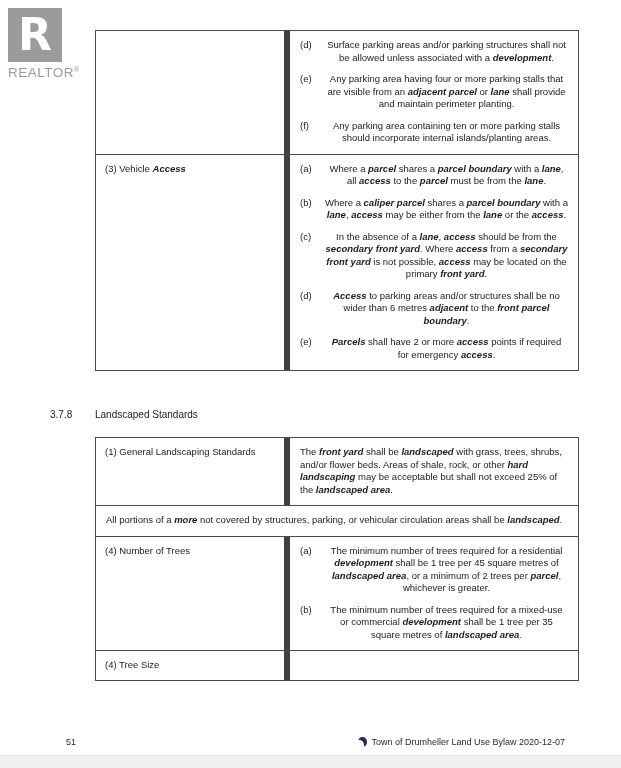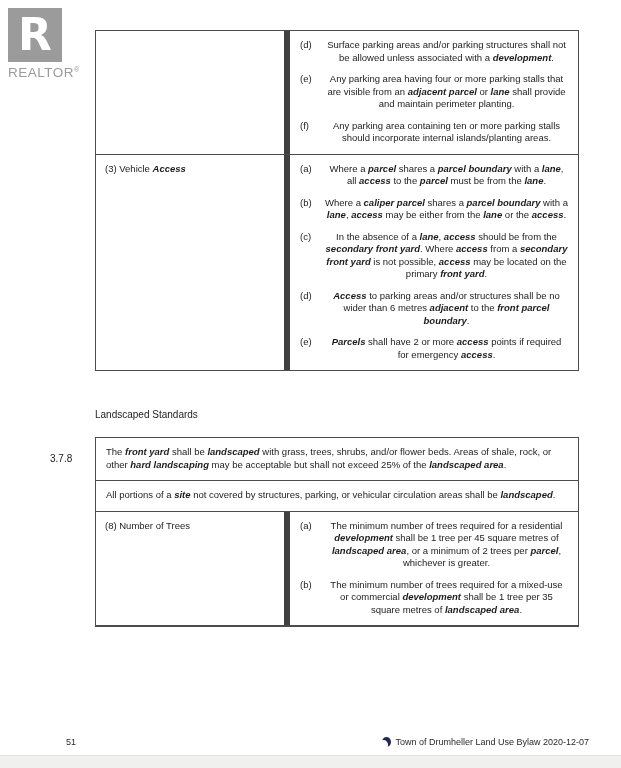--- a/index.html
+++ b/index.html
@@ -27,25 +27,25 @@
   .tcell { box-sizing:border-box; font-size:9.5px; line-height:12.5px; }
   .tcell.left { width:194px; flex:none; border-right:6px solid #404040; padding:8px 8px 8px 9px; }
   .tcell.right { flex:1; padding:8px 10px 9px 10px; }
   .item { display:flex; margin-bottom:9px; }
   .item:last-child { margin-bottom:0; }
   .item-label { width:25px; flex:none; }
   .item-text { flex:1;text-align:center; }
   .bi { font-weight:bold; font-style:italic; }
   
   .section-heading { position:absolute; left:50px; top:409px; font-size:10px; display:flex; }
-  .section-number { width:45px; flex:none;margin-top:44px; }
+  .section-number { width:45px; flex:none; }
   
   .footer { position:absolute; left:0; top:737px; width:621px; font-size:9px; color:#2a2a2a; }
   .footer .page-num { position:absolute; left:50px; top:0;padding-left:16px; }
-  .footer .doc-ref { position:absolute; right:32px; top:0; white-space:nowrap; }
+  .footer .doc-ref { position:absolute; right:56px; top:0; white-space:nowrap; }
   .crescent { display:inline-block; width:9px; height:10px; position:relative; overflow:hidden; margin-right:4px; vertical-align:-2px; }
   .crescent::before { content:''; position:absolute; left:0; top:0; width:9px; height:10px; border-radius:50%; background:#26265e; }
   .crescent::after  { content:''; position:absolute; left:-3.5px; top:2.5px; width:9px; height:10px; border-radius:50%; background:#ffffff; }
   .bottom-strip { position:absolute; left:0; bottom:0; width:621px; height:12px; background:#f0f0ee; border-top:1px solid #e3e3e1; }
 </style>
 </head>
 <body>
 
 <div class="page">
 
@@ -99,43 +99,45 @@
       </div>
     </div>
 
   <div class="section-heading">
     <span class="section-number">3.7.8</span>
     <span class="section-title">Landscaped Standards</span>
   </div>
 
   <div class="table" style="top:437px;">
       <div class="trow">
+        <div class="tcell left">(1) General Landscaping Standards</div>
         <div class="tcell right">
           <div>The <span class="bi">front yard</span> shall be <span class="bi">landscaped</span> with grass, trees, shrubs, and/or flower beds. Areas of shale, rock, or other <span class="bi">hard landscaping</span> may be acceptable but shall not exceed 25% of the <span class="bi">landscaped area</span>.</div>
         </div>
       </div>
       <div class="trow">
         <div class="tcell right">
-          <div>All portions of a <span class="bi">site</span> not covered by structures, parking, or vehicular circulation areas shall be <span class="bi">landscaped</span>.</div>
+          <div>All portions of a <span class="bi">more</span> not covered by structures, parking, or vehicular circulation areas shall be <span class="bi">landscaped</span>.</div>
         </div>
       </div>
       <div class="trow">
-        <div class="tcell left">(8) Number of Trees</div>
+        <div class="tcell left">(4) Number of Trees</div>
         <div class="tcell right">
           <div class="item">
             <span class="item-label">(a)</span>
             <div class="item-text">The minimum number of trees required for a residential <span class="bi">development</span> shall be 1 tree per 45 square metres of <span class="bi">landscaped area</span>, or a minimum of 2 trees per <span class="bi">parcel</span>, whichever is greater.</div>
           </div>
           <div class="item">
             <span class="item-label">(b)</span>
             <div class="item-text">The minimum number of trees required for a mixed-use or commercial <span class="bi">development</span> shall be 1 tree per 35 square metres of <span class="bi">landscaped area</span>.</div>
           </div>
         </div>
       </div>
       <div class="trow">
+        <div class="tcell left">(4) Tree Size</div>
       </div>
     </div>
 
   <div class="footer">
     <span class="page-num">51</span>
     <span class="doc-ref"><span class="crescent"></span><span>Town of Drumheller Land Use Bylaw 2020-12-07</span></span>
   </div>
 
   <div class="bottom-strip"></div>
 

